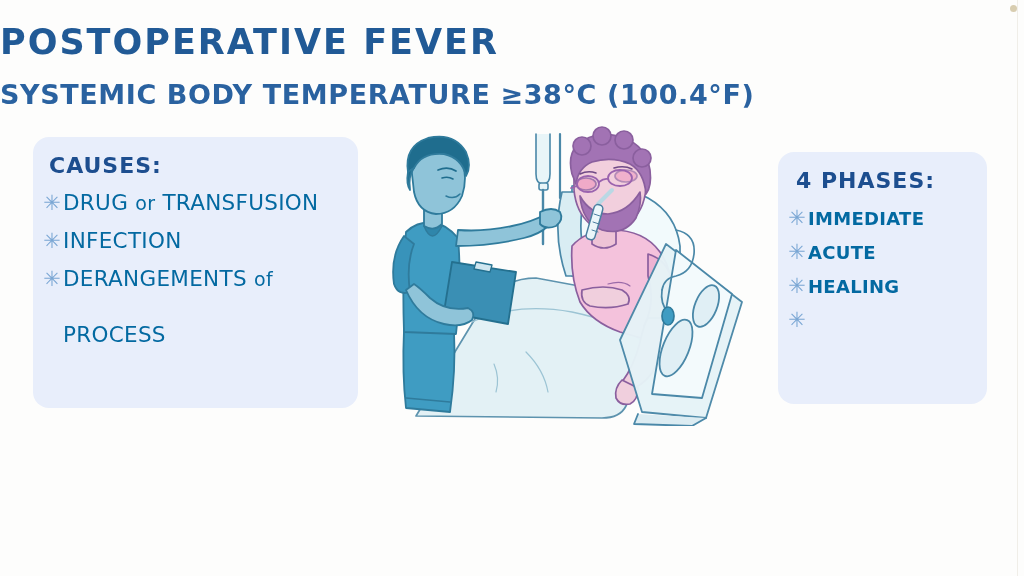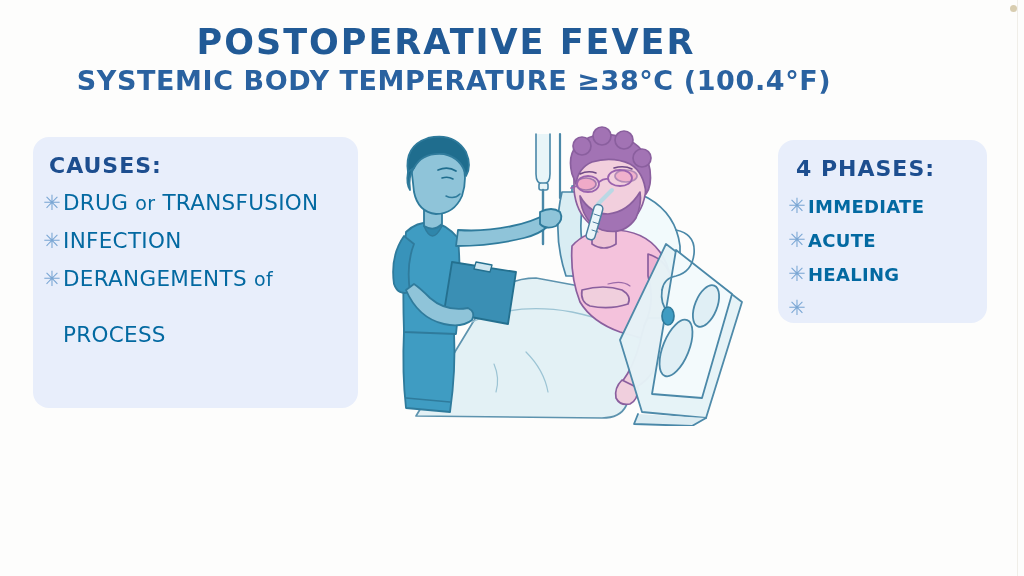--- a/index.html
+++ b/index.html
@@ -15,60 +15,58 @@
     overflow: hidden;
     font-family: "DejaVu Sans", sans-serif;
   }
 
   
   #title-block {
     position: absolute;
     left: 0;
     top: 22px;
     width: 892px;
-    text-align: center;
   }
   #main-title {
     font-family: "DejaVu Sans", sans-serif;
     font-weight: bold;
     font-size: 35px;
     letter-spacing: 2.0px;
     color: #215a96;
     line-height: 40px;
     white-space: nowrap;
   }
   #sub-title {
     font-family: "DejaVu Sans", sans-serif;
     font-weight: bold;
     font-size: 27px;
     letter-spacing: 0.6px;
     color: #2a62a0;
     line-height: 34px;
-    margin-top: 2px;
+    margin-top: 16px;
     white-space: nowrap;
-    padding-left: 16px;
   }
 
   
   .panel {
     position: absolute;
     background: #e8eefb;
     border-radius: 16px;
   }
   #causes-panel {
     left: 33px;
     top: 137px;
     width: 325px;
     height: 271px;
   }
   #phases-panel {
     left: 778px;
-    top: 140px;
+    top: 152px;
     width: 209px;
-    height: 183px;
+    height: 252px;
   }
   .panel-heading {
     position: absolute;
     font-family: "DejaVu Sans", sans-serif;
     font-weight: bold;
     font-size: 22px;
     letter-spacing: 1px;
     color: #1d4e8f;
     white-space: nowrap;
   }

